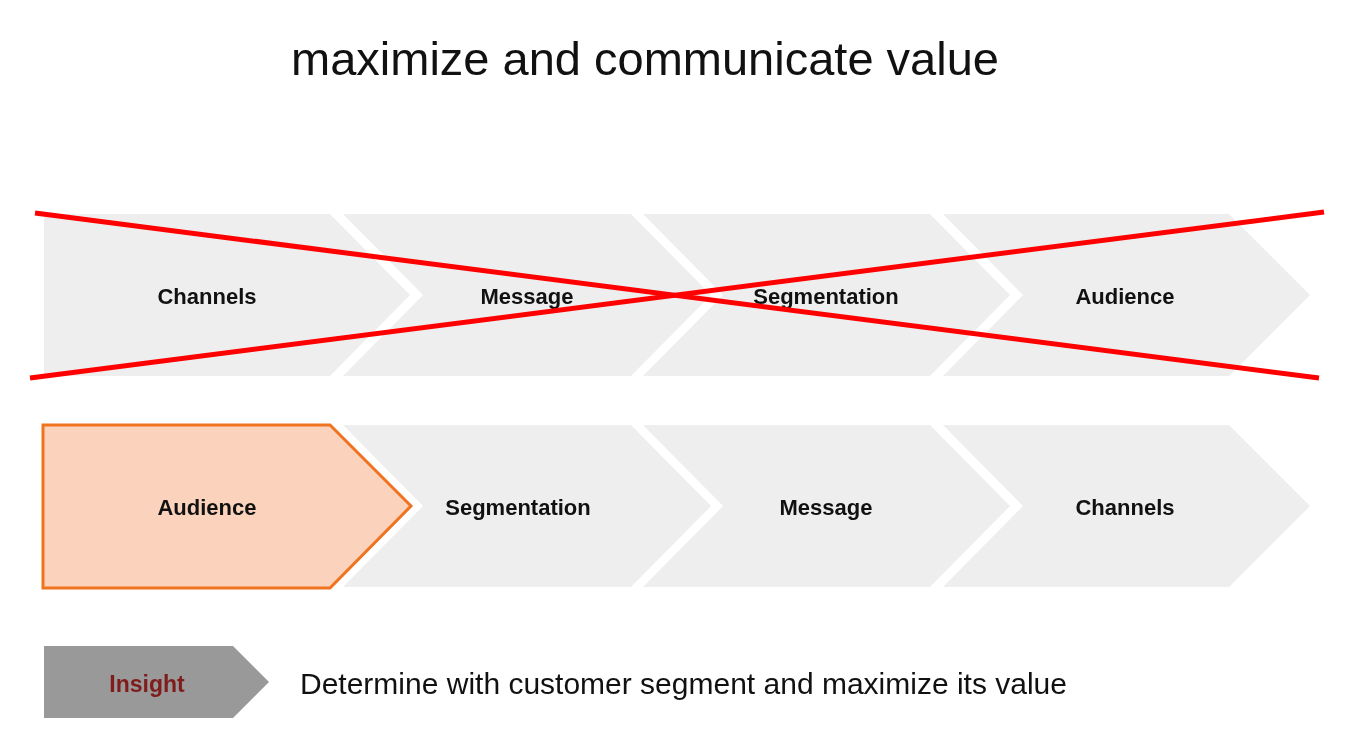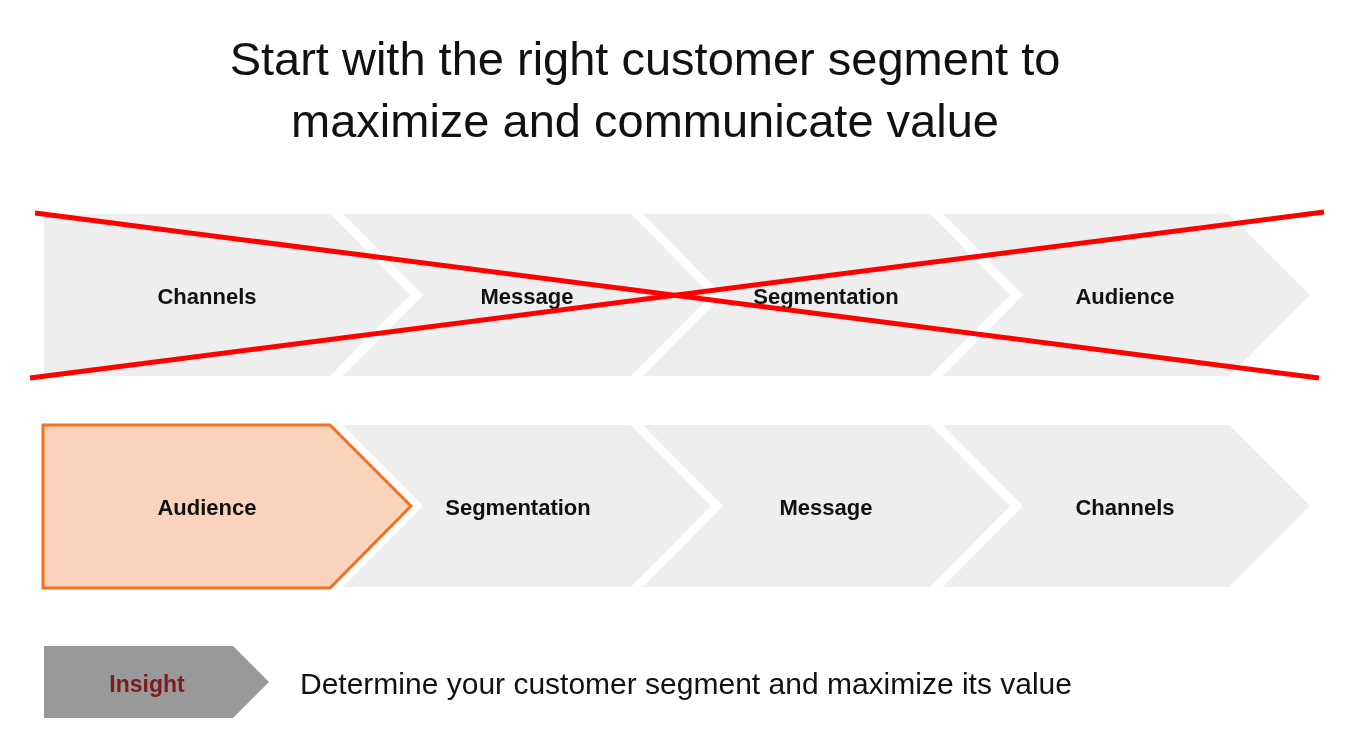--- a/index.html
+++ b/index.html
@@ -13,21 +13,20 @@
              transform: translate(-50%, -50%); color: #111; font-weight: bold; }
     .insight-label { position: absolute; left: 147px; top: 684px; transform: translate(-50%, -50%);
                      font-size: 23px; font-weight: bold; color: #7f1d1d; white-space: nowrap; }
     .insight-text { position: absolute; left: 300px; top: 684px; transform: translateY(-50%);
                     font-size: 30px; color: #111; white-space: nowrap; }
   </style>
 </head>
 <body>
 
 <div class="title">
-  <div>Start with the right customer segment to</div>
   <div>maximize and communicate value</div>
 </div>
 
 <svg class="shapes" width="1352" height="756" viewBox="0 0 1352 756">
 
   <g fill="#eeeeee">
     <polygon points="44,214 330,214 410,295 330,376 44,376"></polygon>
     <polygon points="343,214 631,214 711,295 631,376 343,376 423,295"></polygon>
     <polygon points="643,214 930,214 1010,295 930,376 643,376 723,295"></polygon>
     <polygon points="943,214 1229,214 1310,295 1229,376 943,376 1023,295"></polygon>
@@ -52,13 +51,13 @@
   <line x1="35" y1="213" x2="1319" y2="378" stroke="#ff0000" stroke-width="5"></line>
   <line x1="30" y1="378" x2="1324" y2="212" stroke="#ff0000" stroke-width="5"></line>
 </svg>
 
 <div class="label" style="left:207px; top:508px;">Audience</div>
 <div class="label" style="left:518px; top:508px;">Segmentation</div>
 <div class="label" style="left:826px; top:508px;">Message</div>
 <div class="label" style="left:1125px; top:508px;">Channels</div>
 
 <div class="insight-label">Insight</div>
-<div class="insight-text">Determine your customer segment and maximize its value</div>
+<div class="insight-text">Determine with customer segment and maximize its value</div>
 
 </body></html>

